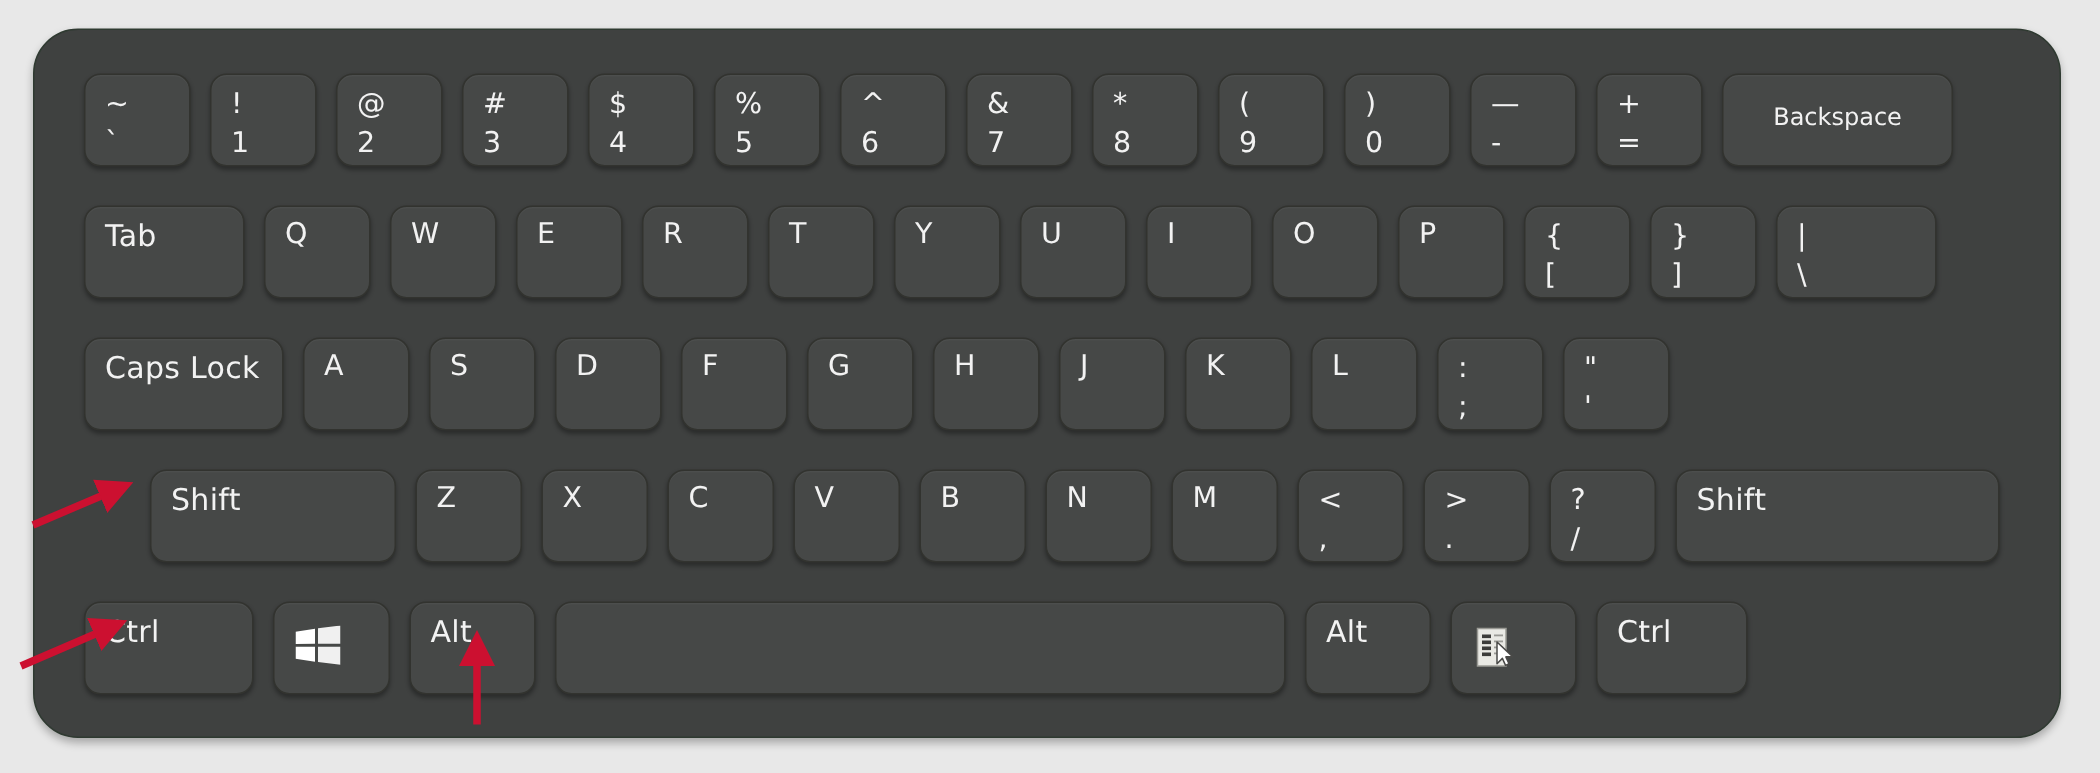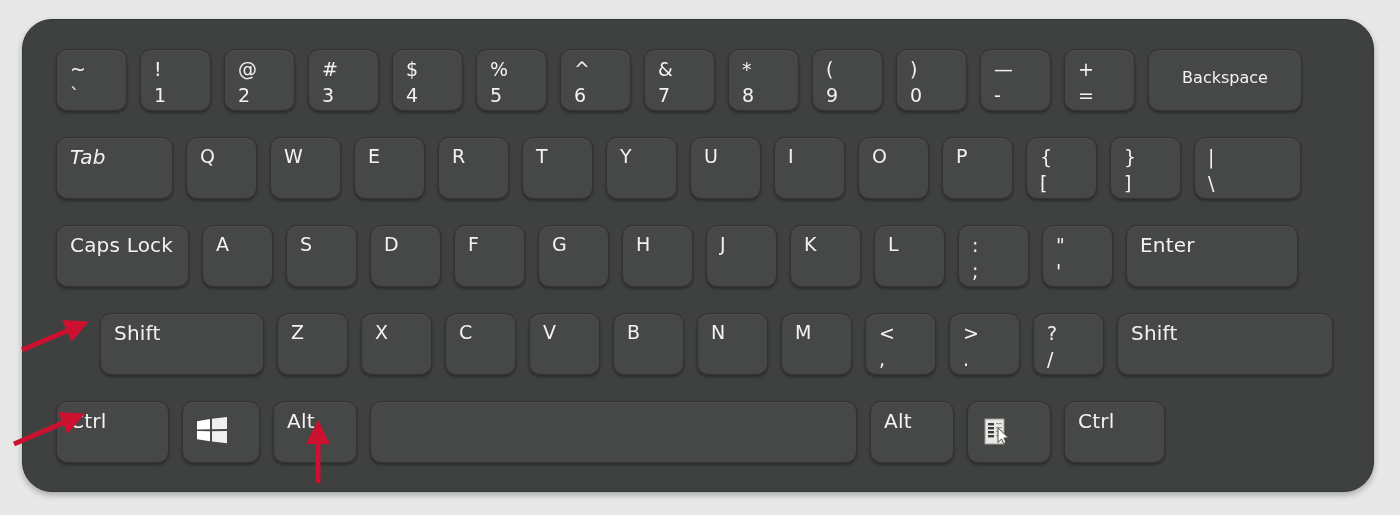--- a/index.html
+++ b/index.html
@@ -102,21 +102,21 @@
 
   
   #row-num   { left: 33px;  top: 29px;  }
   #row-tab   { left: 33px;  top: 117px; }
   #row-caps  { left: 33px;  top: 205px; }
   #row-shift { left: 33px;  top: 293px; padding-left: 44px; }
   #row-ctrl  { left: 33px;  top: 381px; }
 
   
   .k-backspace { width: 154px; }
-  .k-tab       { width: 117px; font-style: italic; }
+  .k-tab       { width: 107px; }
   .k-caps      { width: 133px; text-align: right; }
   .k-enter     { width: 172px; }
   .k-lshift    { width: 164px; }
   .k-rshift    { width: 216px; }
   .k-ctrl      { width: 113px; }
   .k-win       { width: 78px;  }
   .k-alt       { width: 84px;  }
   .k-space     { width: 487px; }
   .k-ralt      { width: 84px;  }
   .k-menu      { width: 84px;  }
@@ -287,23 +287,20 @@
       <div class="key">
         <span class="legend">L</span>
       </div>
       <div class="key">
         <span class="legend-top">:</span>
         <span class="legend-bottom">;</span>
       </div>
       <div class="key">
         <span class="legend-top">"</span>
         <span class="legend-bottom">'</span>
-      </div>
-      <div class="key k-enter">
-        <span class="legend wide">Enter</span>
       </div>
     </div>
 
     <div class="row" id="row-shift">
       <div class="key k-lshift">
         <span class="legend wide">Shift</span>
       </div>
       <div class="key">
         <span class="legend">Z</span>
       </div>

